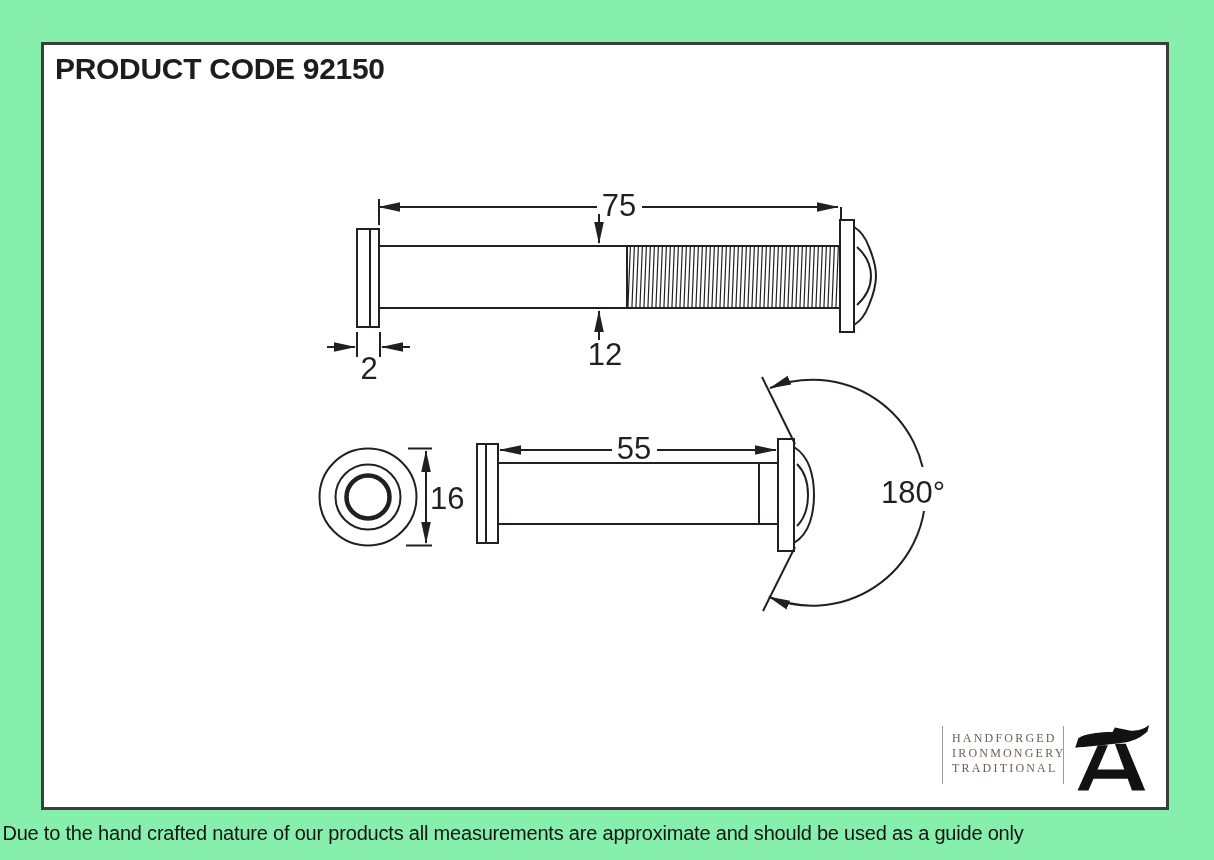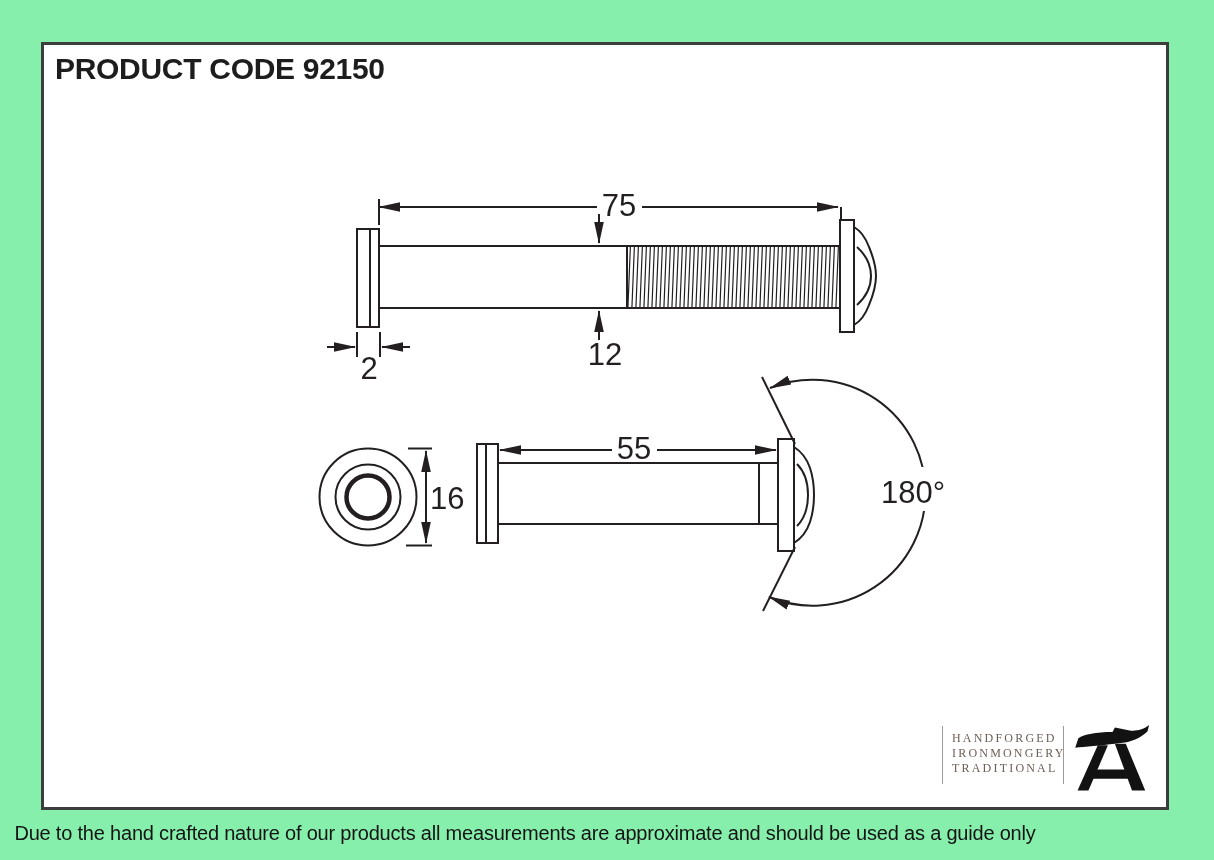--- a/index.html
+++ b/index.html
@@ -23,21 +23,21 @@
     position:absolute;top:726px;width:1px;height:58px;background:#9a9a9a;
   }
   .brand-text{
     position:absolute;left:952px;top:731px;width:106px;
     font-family:"Liberation Serif",serif;font-size:12px;font-weight:400;
     color:#6d5e55;letter-spacing:2.2px;line-height:15px;white-space:nowrap;
   }
   .anvil{position:absolute;left:1072px;top:722px;width:78px;height:70px;}
   .disclaimer{
     position:absolute;left:0;top:822px;width:1026px;text-align:center;
-    font-size:20px;letter-spacing:-0.2px;color:#141414;white-space:nowrap;margin-left:12px;
+    font-size:20px;letter-spacing:-0.2px;color:#141414;white-space:nowrap;
   }
 </style>
 </head>
 <body>
 
 <div class="canvas">
 
   <div class="frame"></div>
 
   <div class="title">PRODUCT CODE 92150</div>

